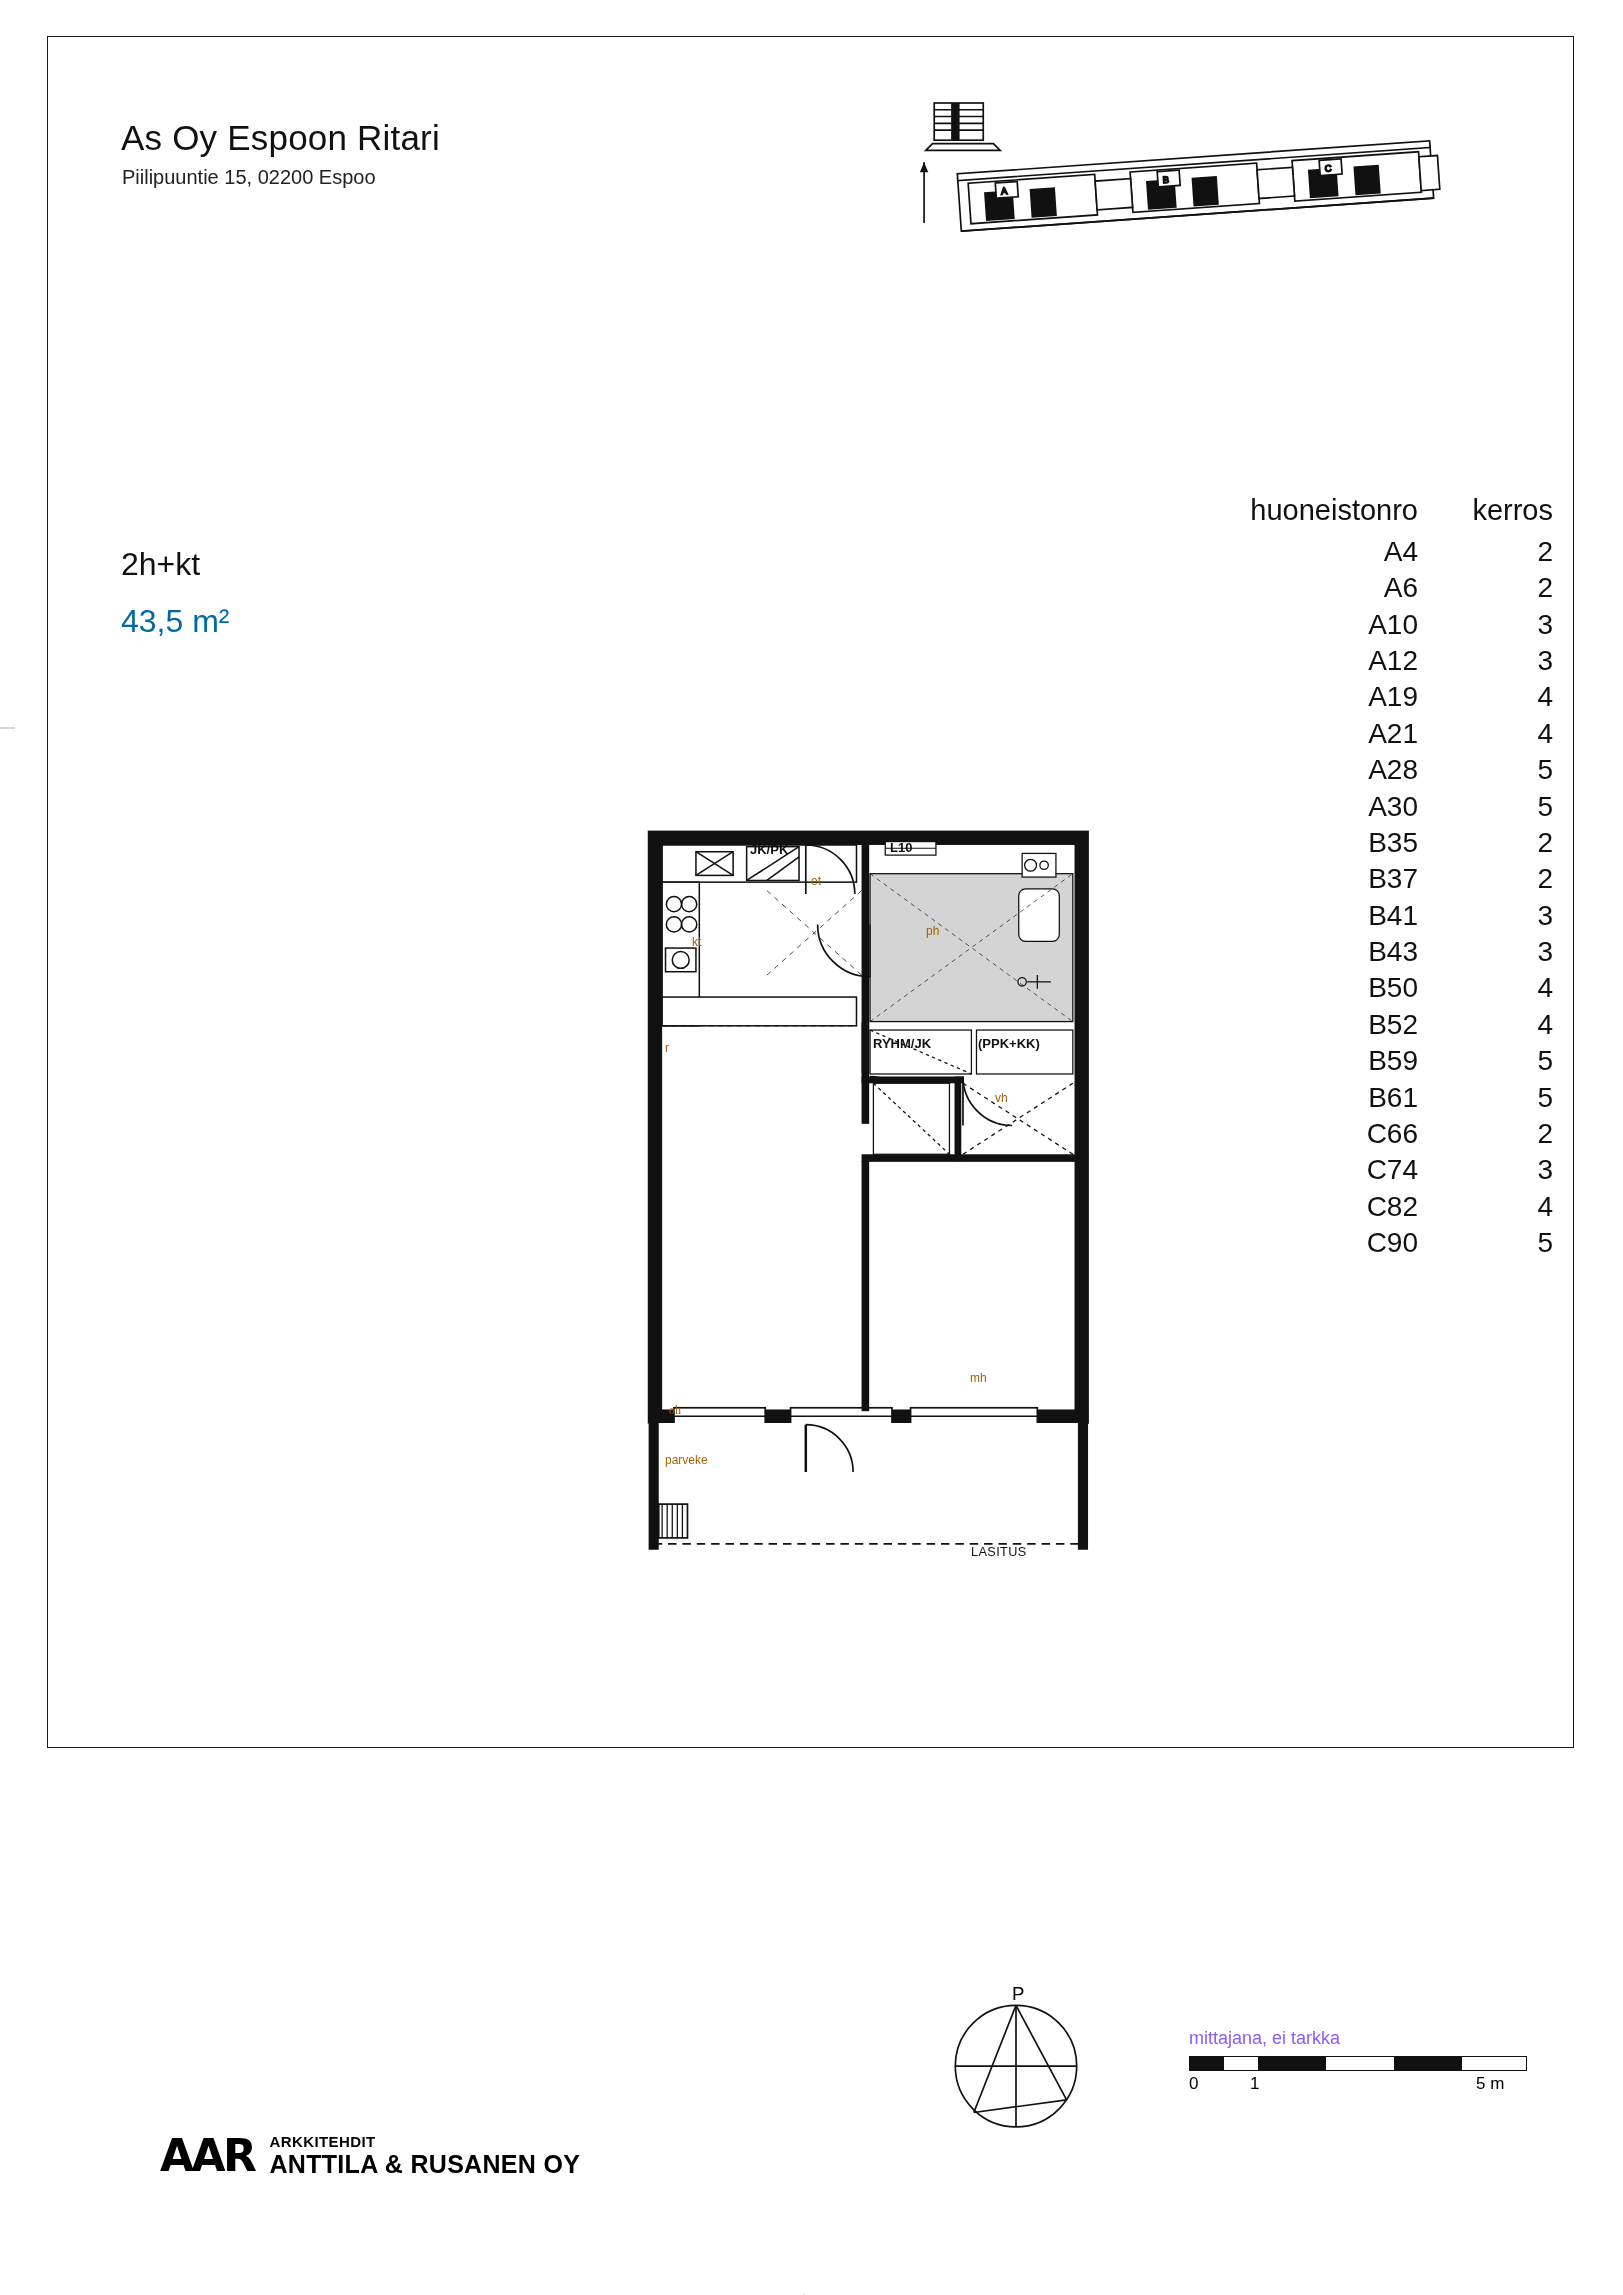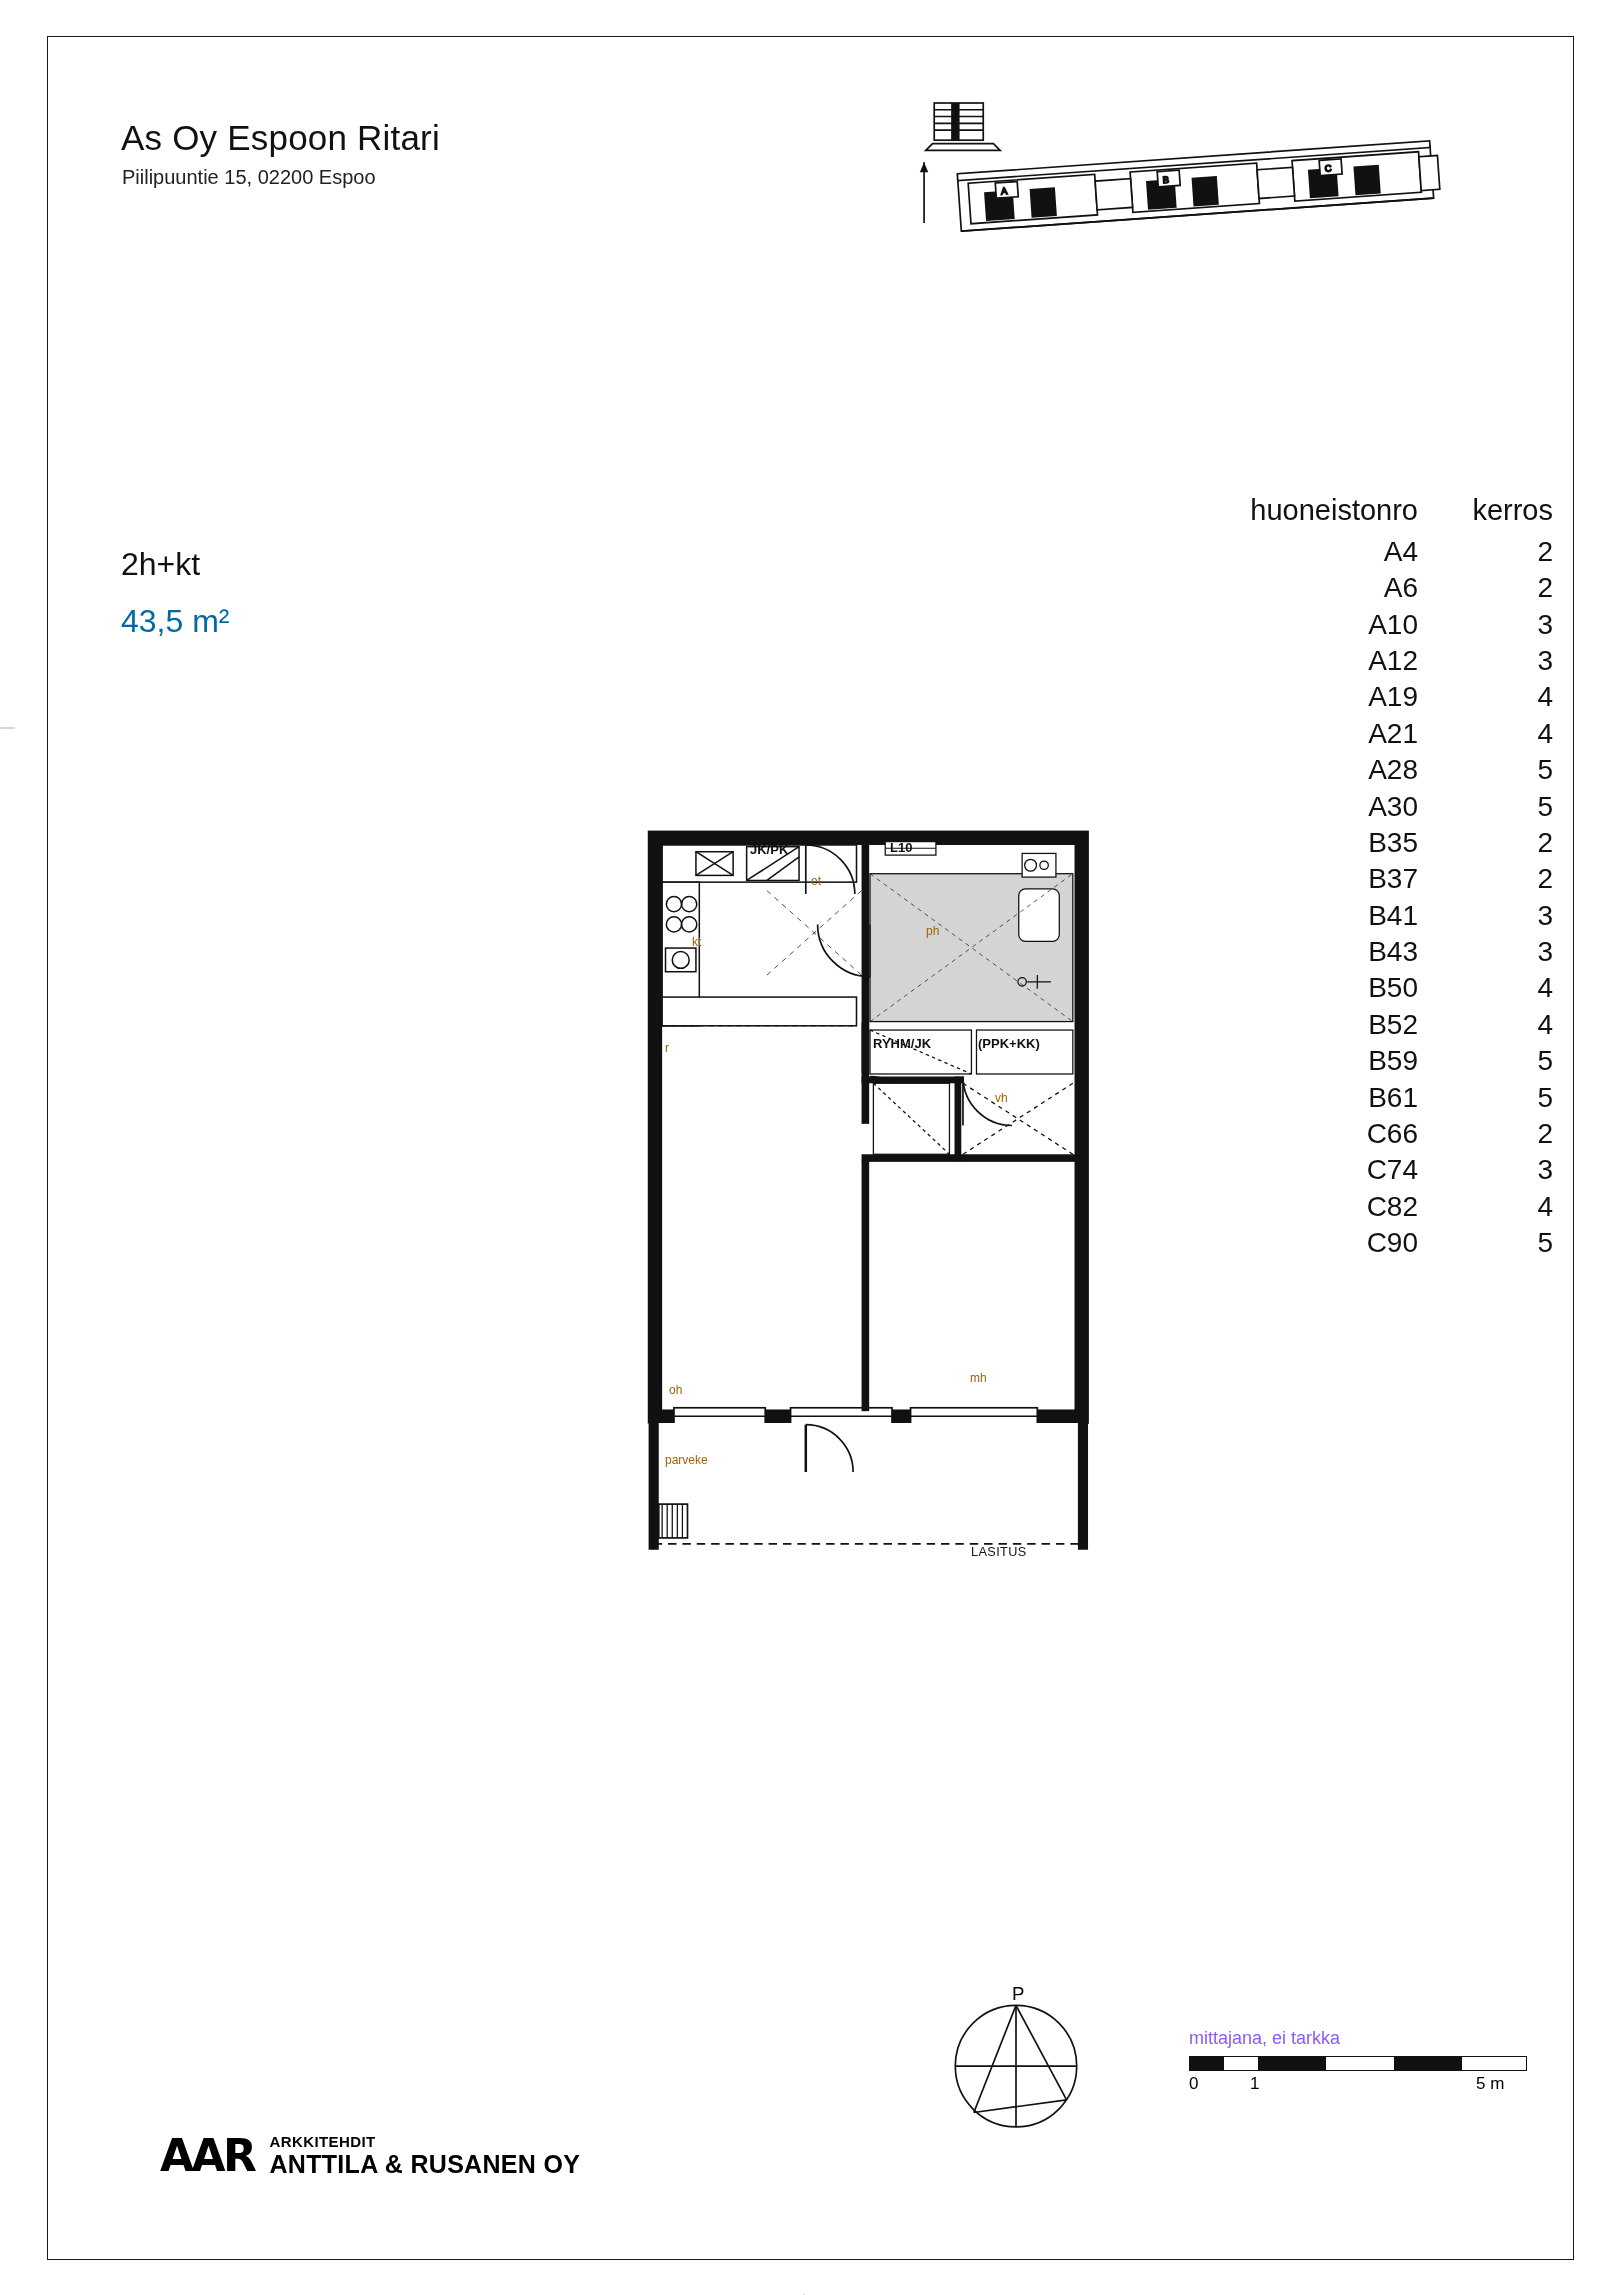--- a/index.html
+++ b/index.html
@@ -1,17 +1,17 @@
 <!DOCTYPE html>
 <html style="font-size:13.5px"><head>
 <meta charset="utf-8">
 <style>
   html,body{margin:0;padding:0;background:#ffffff;}
   body{width:1623px;height:2295px;font-family:"Liberation Sans",sans-serif;color:#000;position:relative;overflow:hidden;}
-  .sheet{position:absolute;left:47px;top:36px;width:1527px;height:2224px;border:1.7px solid #1a1a1a;background:#fff;box-sizing:border-box;}
+  .sheet{position:absolute;left:47px;top:36px;width:1527px;height:1712px;border:1.7px solid #1a1a1a;background:#fff;box-sizing:border-box;}
 
   
   .title{position:absolute;left:73px;top:81px;font-size:35px;letter-spacing:0.2px;color:#111;}
   .subtitle{position:absolute;left:74px;top:129px;font-size:20px;color:#222;}
 
   
   .siteplan{position:absolute;left:871px;top:59px;width:558px;height:169px;}
   .sp-svg{display:block;}
 
   
@@ -332,21 +332,21 @@
         <line x1="150" y1="80" x2="262" y2="180"></line>
       </g>
     </svg>
 
     
     <div class="roomlabel" style="left:52px;top:112px;">kt</div>
     <div class="roomlabel" style="left:171px;top:51px;">et</div>
     <div class="roomlabel" style="left:286px;top:101px;">ph</div>
     <div class="roomlabel" style="left:355px;top:268px;">vh</div>
     <div class="roomlabel" style="left:25px;top:218px;">r</div>
-    <div class="roomlabel" style="left:29px;top:560px;">oh</div>
+    <div class="roomlabel" style="left:29px;top:580px;font-family:Liberation Serif, serif;">oh</div>
     <div class="roomlabel" style="left:330px;top:548px;">mh</div>
     <div class="roomlabel" style="left:25px;top:630px;">parveke</div>
 
     <div class="tinylabel" style="left:110px;top:18.6px;">JK/PK</div>
     <div class="tinylabel" style="left:250px;top:17px;">L10</div>
     <div class="tinylabel" style="left:233px;top:213px;">RYHM/JK</div>
     <div class="tinylabel" style="left:338px;top:213px;">(PPK+KK)</div>
     <div class="lasitus" style="left:331px;top:690px;margin-top:32px;">LASITUS</div>
   </div>
 

